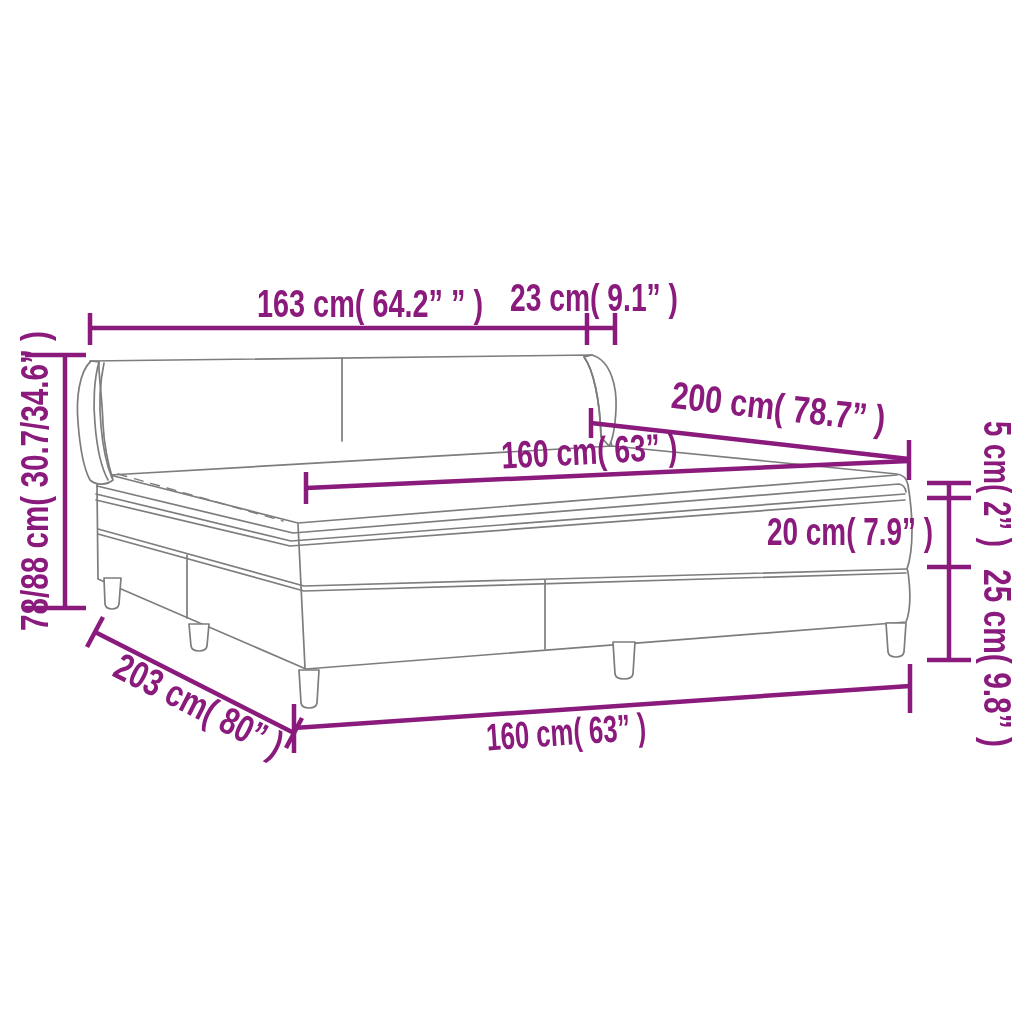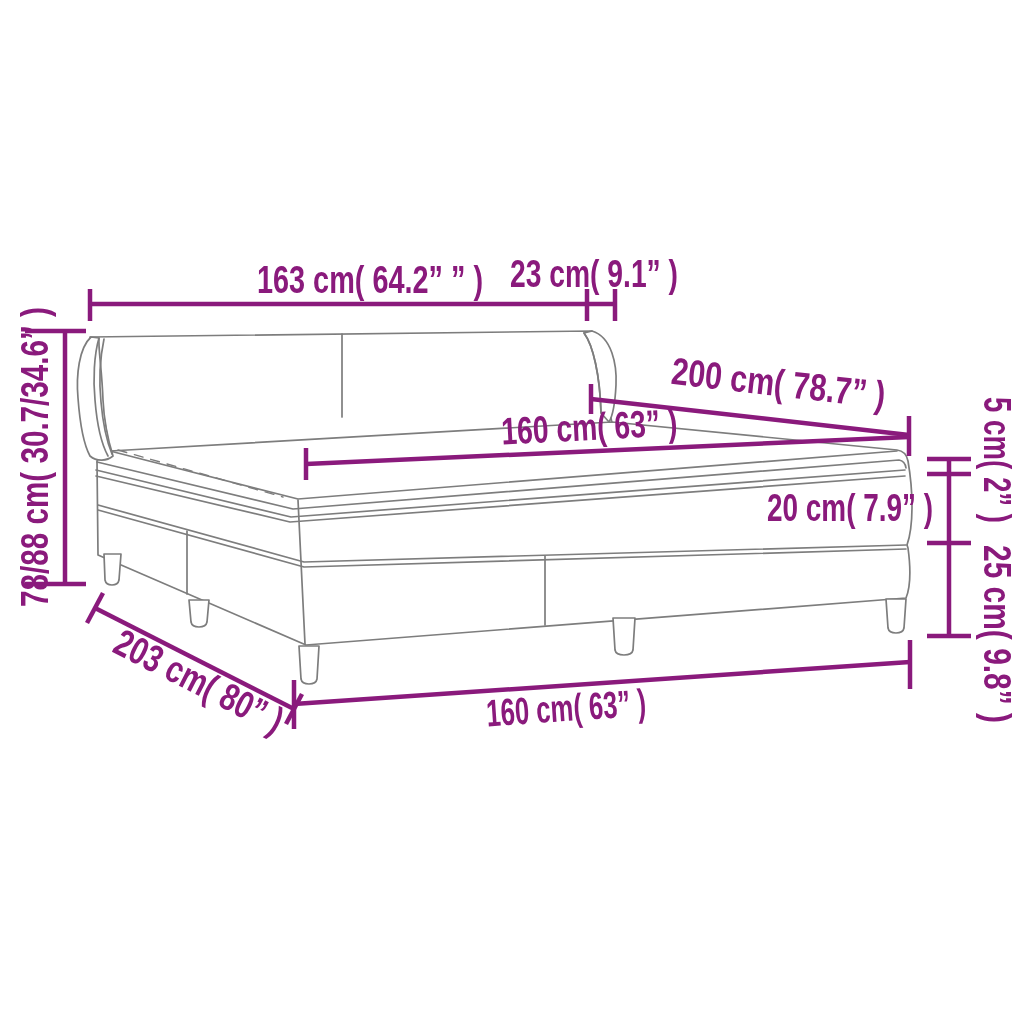--- a/index.html
+++ b/index.html
@@ -1,16 +1,16 @@
 <!DOCTYPE html>
 <html style="--color-dimension: #8a1a7c; --color-outline: #7d7d7d; --color-background: #ffffff;"><head>
 <meta charset="utf-8">
 <style>
   html,body{margin:0;padding:0;background:#fff;}
-  #canvas{position:relative;width:1024px;height:888px;background:var(--color-background,#fff);overflow:hidden;}
+  #canvas{position:relative;width:1024px;height:888px;background:var(--color-background,#fff);overflow:hidden;margin-top:24px;}
   svg{display:block;}
   .bed-line{stroke:var(--color-outline,#7d7d7d);stroke-width:1.7;fill:none;stroke-linejoin:round;stroke-linecap:round;}
   .bed-fill{fill:#fff;}
   .stitch{stroke-dasharray:9 8;stroke-width:1.4;}
   .dim-line{stroke:var(--color-dimension,#8a1a7c);stroke-width:4.5;fill:none;stroke-linecap:butt;}
   .dim-text{fill:var(--color-dimension,#8a1a7c);font:700 38px "Liberation Sans",sans-serif;text-anchor:middle;}
 </style>
 </head>
 <body>
 

